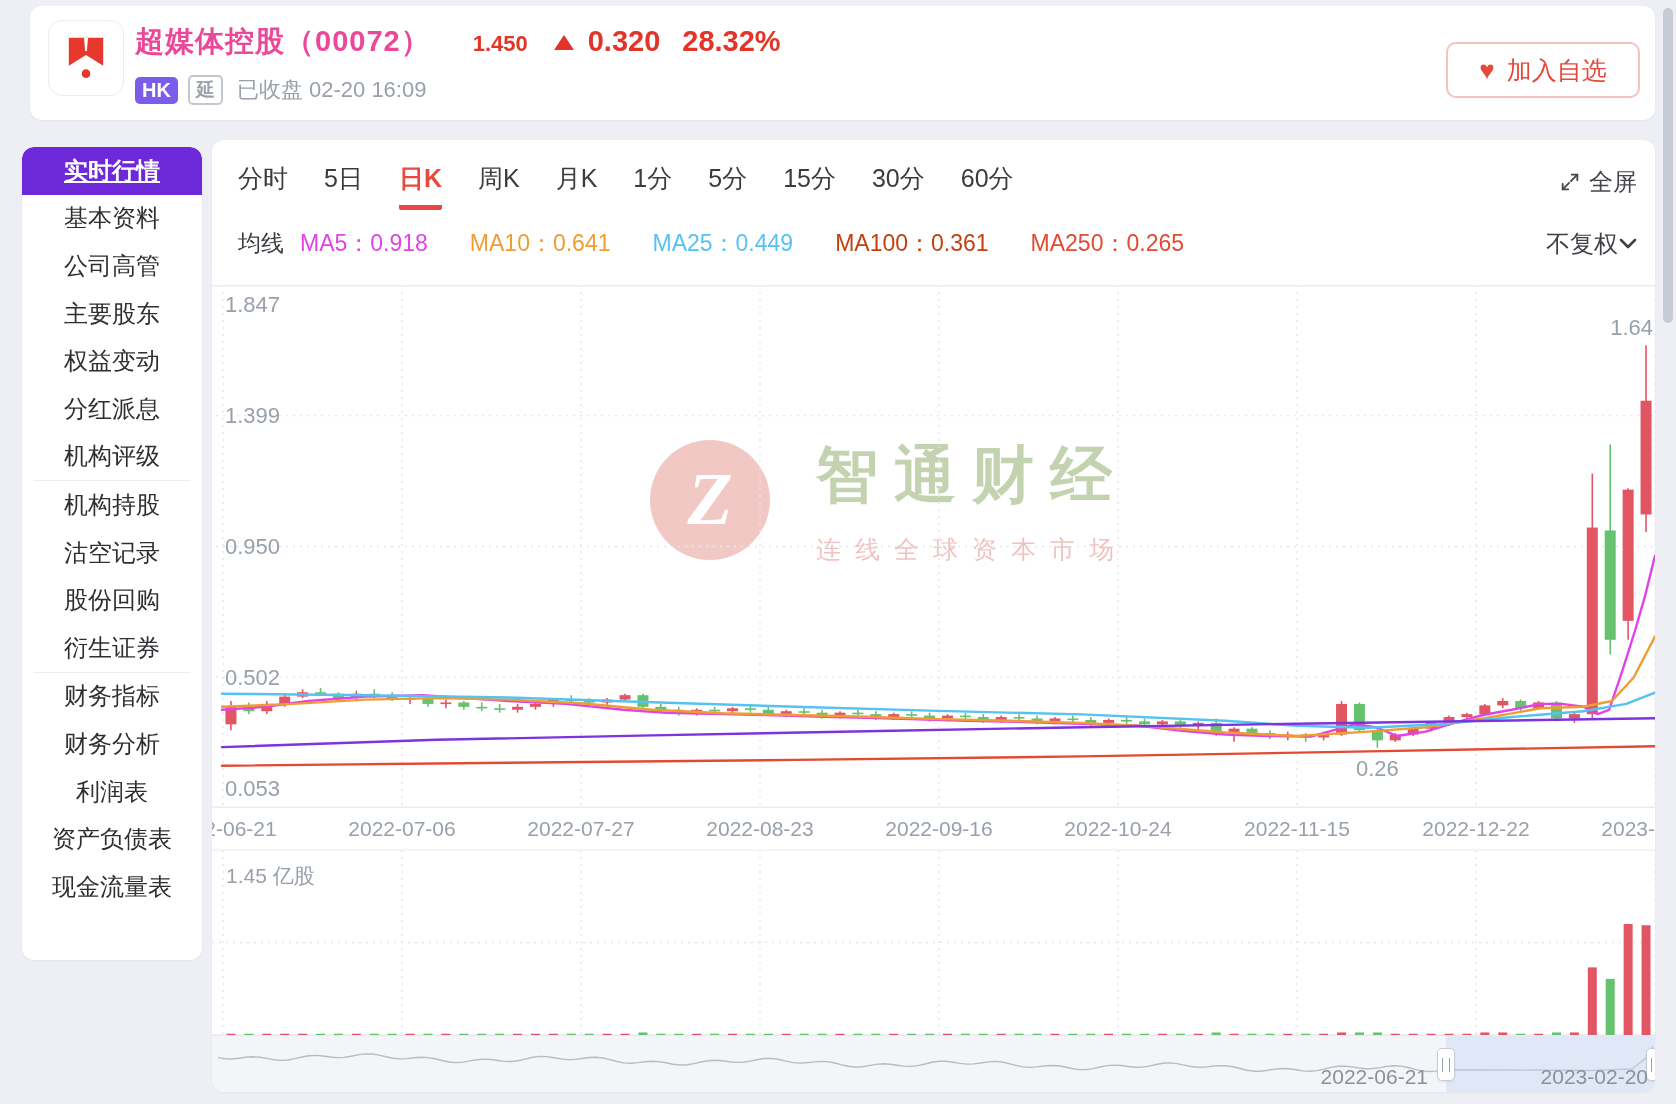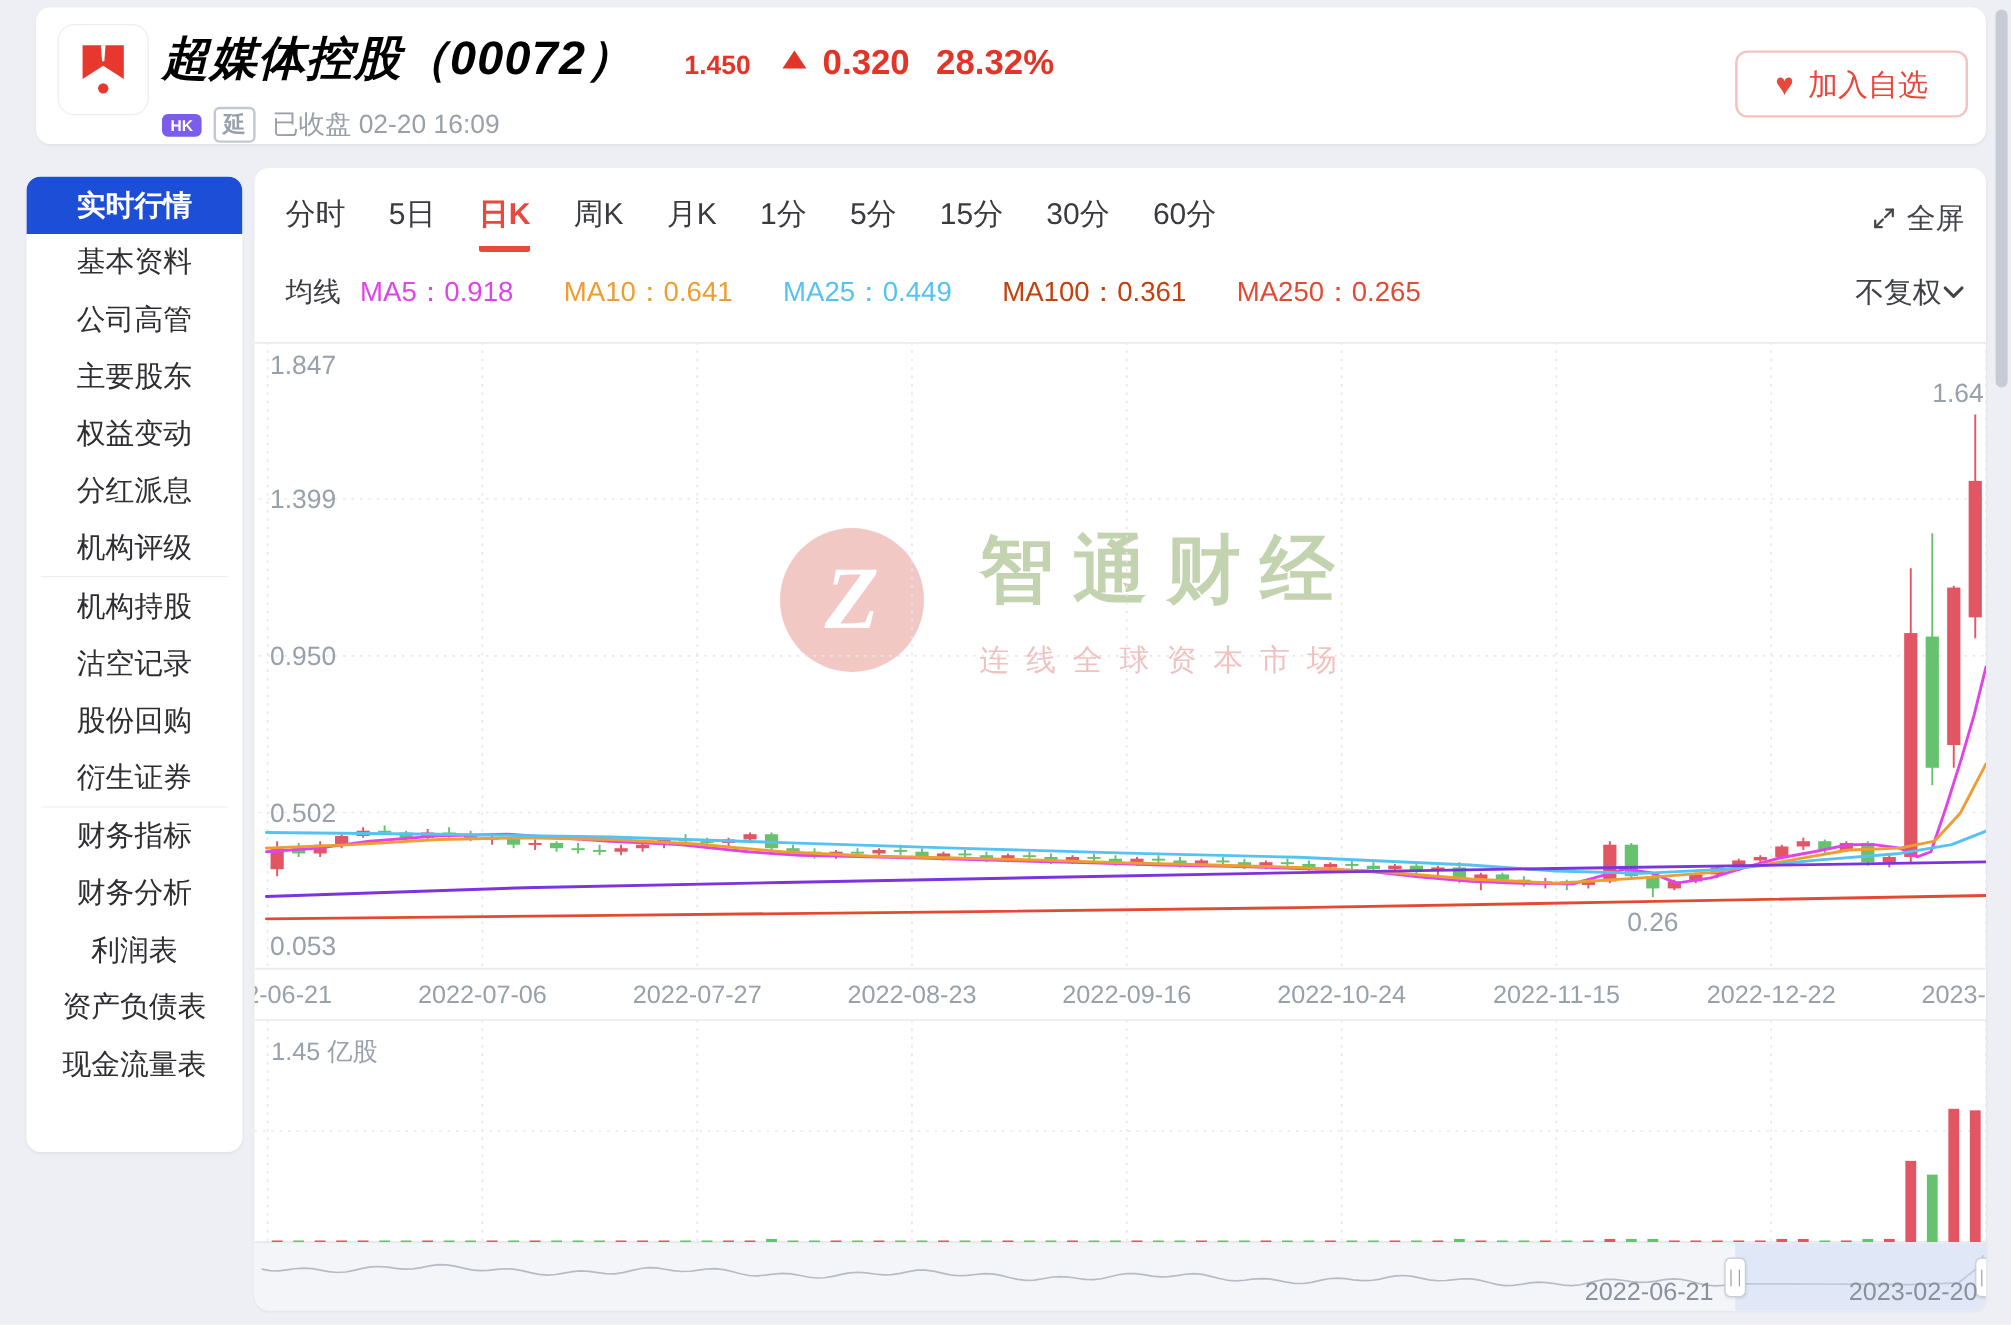--- a/index.html
+++ b/index.html
@@ -10,35 +10,35 @@
     font-family:"Liberation Sans","DejaVu Sans",sans-serif;
     color:#2c2d30;
   }
   .card { position:absolute; background:#fff; border-radius:12px; box-shadow:0 1px 2px rgba(30,40,60,.05); }
 
   
   .header-card { left:30px; top:6px; width:1625px; height:114px; }
   .logo { position:absolute; left:18px; top:14px; width:76px; height:76px; border:1px solid #ededf0; border-radius:14px; display:flex; align-items:center; justify-content:center; background:#fff; }
   .title-block { position:absolute; left:105px; top:16px; }
   .title-row { display:flex; align-items:baseline; }
-  .stock-name { font-size:39px; font-weight:700; color:#000000; margin-right:42px; letter-spacing:1px;font-style:italic; }
+  .stock-name { font-size:29px; font-weight:700; color:#ec4899; margin-right:42px; letter-spacing:1px; }
   .price { font-size:22px; font-weight:700; color:#e23427; }
   .tri { width:0; height:0; border-left:10px solid transparent; border-right:10px solid transparent; border-bottom:15px solid #e23427; align-self:center; margin:0 14px 0 26px; }
   .chg { font-size:29px; font-weight:700; color:#e23427; margin-right:22px; }
   .sub-row { display:flex; align-items:center; margin-top:13px; }
-  .hk-badge { background:#7c5cea; color:#fff; font-size:13px; font-weight:700; padding:2px 7px; border-radius:5px; margin-right:10px; }
+  .hk-badge { background:#7c5cea; color:#fff; font-size:20px; font-weight:700; padding:2px 7px; border-radius:5px; margin-right:10px; }
   .delay-badge { border:2px solid #c3c7cf; color:#9aa0aa; font-size:19px; font-weight:700; padding:0px 6px; border-radius:5px; margin-right:14px; }
   .status { color:#9aa0aa; font-size:22px; }
   .fav-btn { position:absolute; right:15px; top:36px; width:194px; height:56px; background:#fff; border:2px solid #f3c3bd; border-radius:10px; display:flex; align-items:center; justify-content:center; gap:12px; color:#e6483c; font-size:25px; font-family:inherit; cursor:pointer; }
   .heart { font-size:26px; line-height:1; }
 
   
   .sidebar { left:22px; top:147px; width:180px; height:813px; overflow:hidden; }
   .side-item { height:47.6px; display:flex; align-items:center; justify-content:center; font-size:24px; color:#2f2f33; cursor:pointer; }
-  .side-item.active { background:#1d4ed8; color:#fff; font-weight:700; border-radius:12px 12px 0 0; }
+  .side-item.active { background:#6d28d9; color:#fff; font-weight:700; border-radius:12px 12px 0 0;text-decoration:underline; }
   .side-divider { height:1px; background:#eceef2; margin:0 12px; }
 
   
   .main-card { left:212px; top:140px; width:1443px; height:952px; overflow:hidden; }
   .tabs { position:absolute; left:26px; top:22px; display:flex; gap:36px; }
   .tab { font-size:25px; color:#3a3b3f; padding-bottom:10px; border-bottom:5px solid transparent; cursor:pointer; }
   .tab.active { color:#e8493e; font-weight:700; border-bottom-color:#e8493e; border-radius:2px; }
   .fullscreen { position:absolute; right:18px; top:26px; display:flex; align-items:center; gap:8px; font-size:24px; color:#44464c; cursor:pointer; }
   .ma-bar { position:absolute; left:26px; top:88px; display:flex; align-items:center; gap:16px; font-size:23px; }
   .ma-title { color:#3c3d42; }

